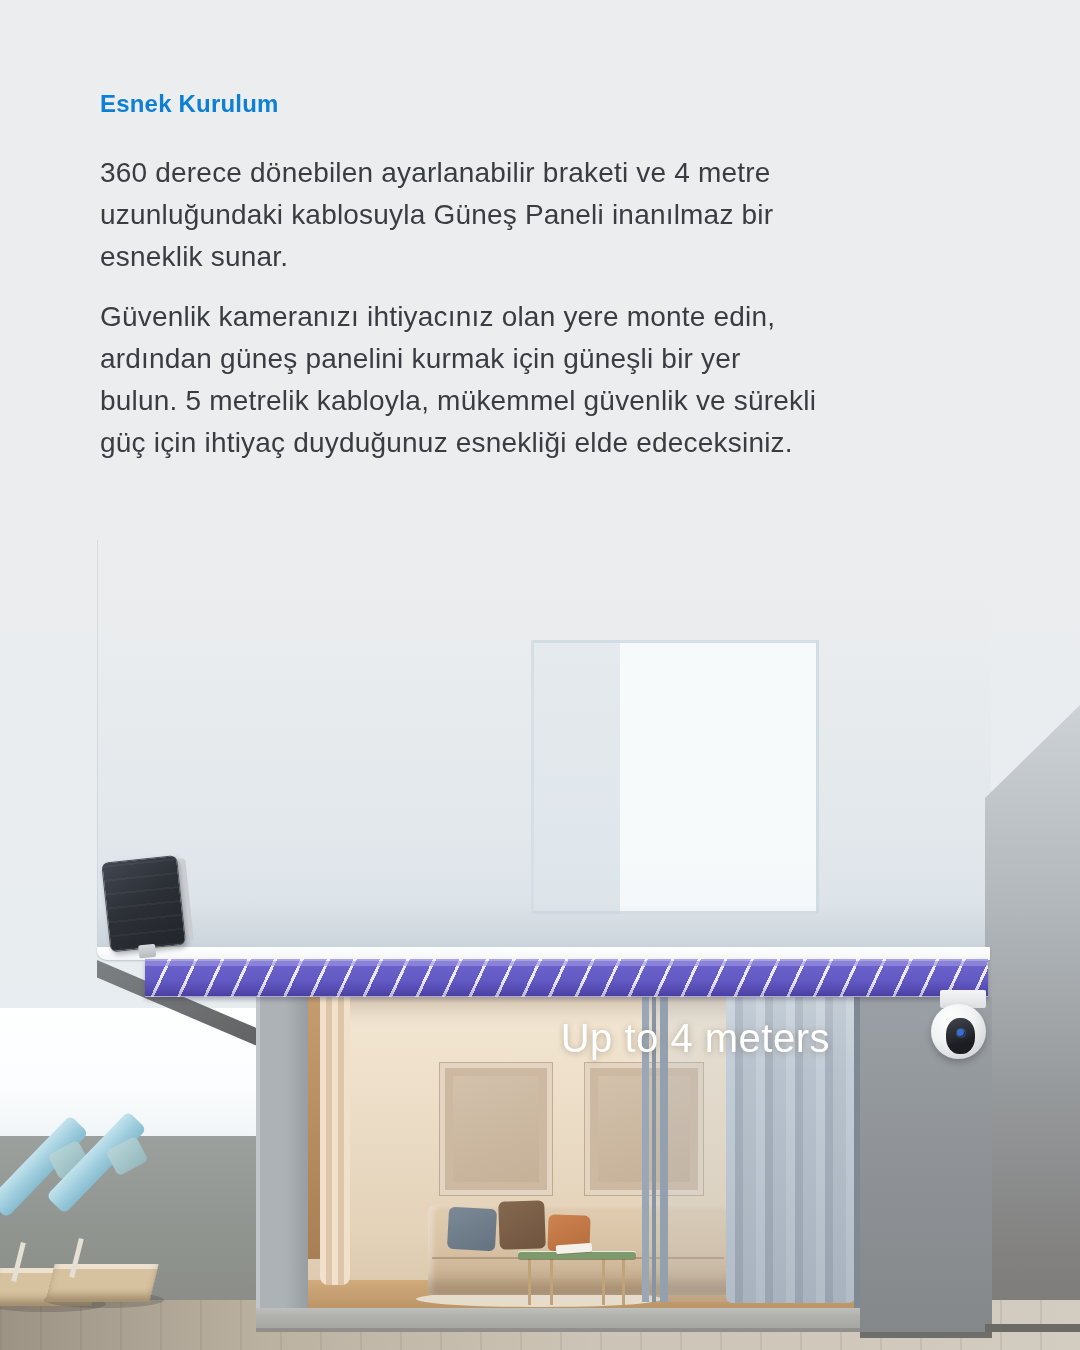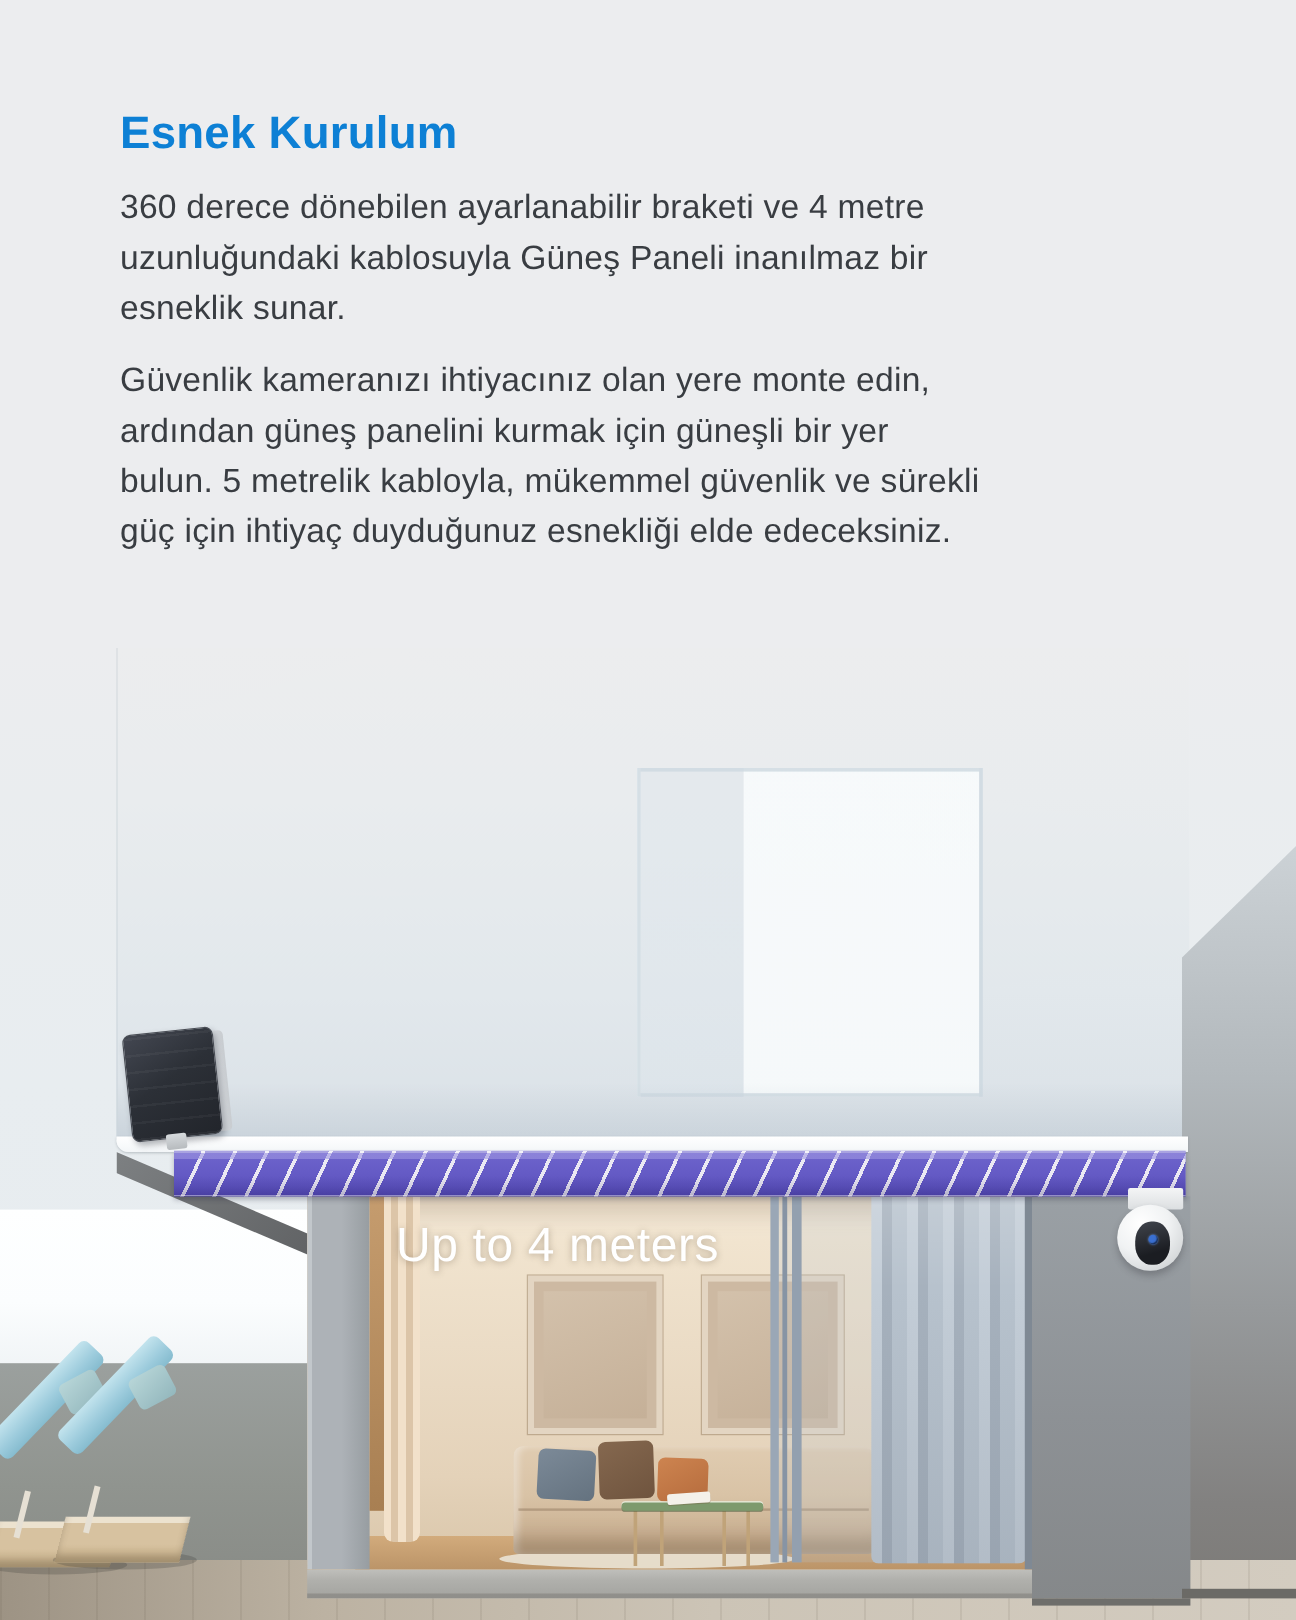--- a/index.html
+++ b/index.html
@@ -5,21 +5,21 @@
   html,body{margin:0;padding:0;}
   body{
     width:1080px;height:1350px;position:relative;overflow:hidden;
     background:#ecedef;
     font-family:"Liberation Sans","DejaVu Sans",sans-serif;
   }
   .abs{position:absolute;}
   
   .heading{
     left:100px;top:90px;width:900px;
-    font-size:38px;font-weight:bold;color:#0d80d5;letter-spacing:.2px;
+    font-size:24px;font-weight:bold;color:#0d80d5;letter-spacing:.2px;
   }
   .para{
     left:100px;width:900px;
     font-size:28px;line-height:42px;color:#393d42;
     white-space:pre-line;letter-spacing:.2px;
   }
   .para1{top:152px;}
   .para2{top:296px;}
   
   .photo{
@@ -175,21 +175,21 @@
   .ch-rail{position:absolute;left:18px;top:34px;width:112px;height:8px;background:#c7a77e;
     transform:rotate(-46deg);transform-origin:left top;}
   .ch-cushion{position:absolute;left:6px;top:28px;width:118px;height:26px;border-radius:6px;
     background:linear-gradient(180deg,#c2e3ed 0%,#9ccbdc 60%,#86bccf 100%);
     transform:rotate(-46deg);transform-origin:left top;}
   .ch-head{position:absolute;left:70px;top:-26px;width:34px;height:28px;border-radius:5px;
     background:linear-gradient(160deg,#b8d6d8 0%,#93b7bd 100%);transform:rotate(-28deg);}
   .ch-leg{position:absolute;top:70px;width:5px;height:40px;background:#e6e0d4;transform:rotate(14deg);}
   
   .caption{
-    left:330px;top:476px;width:500px;text-align:left;
+    left:330px;top:476px;width:500px;text-align:right;
     font-size:40px;color:#ffffff;letter-spacing:.5px;
     text-shadow:0 1px 6px rgba(110,95,75,.45);
   }
 </style>
 </head>
 <body>
 
 <div class="abs heading">Esnek Kurulum</div>
 <div class="abs para para1">360 derece dönebilen ayarlanabilir braketi ve 4 metre
 uzunluğundaki kablosuyla Güneş Paneli inanılmaz bir

